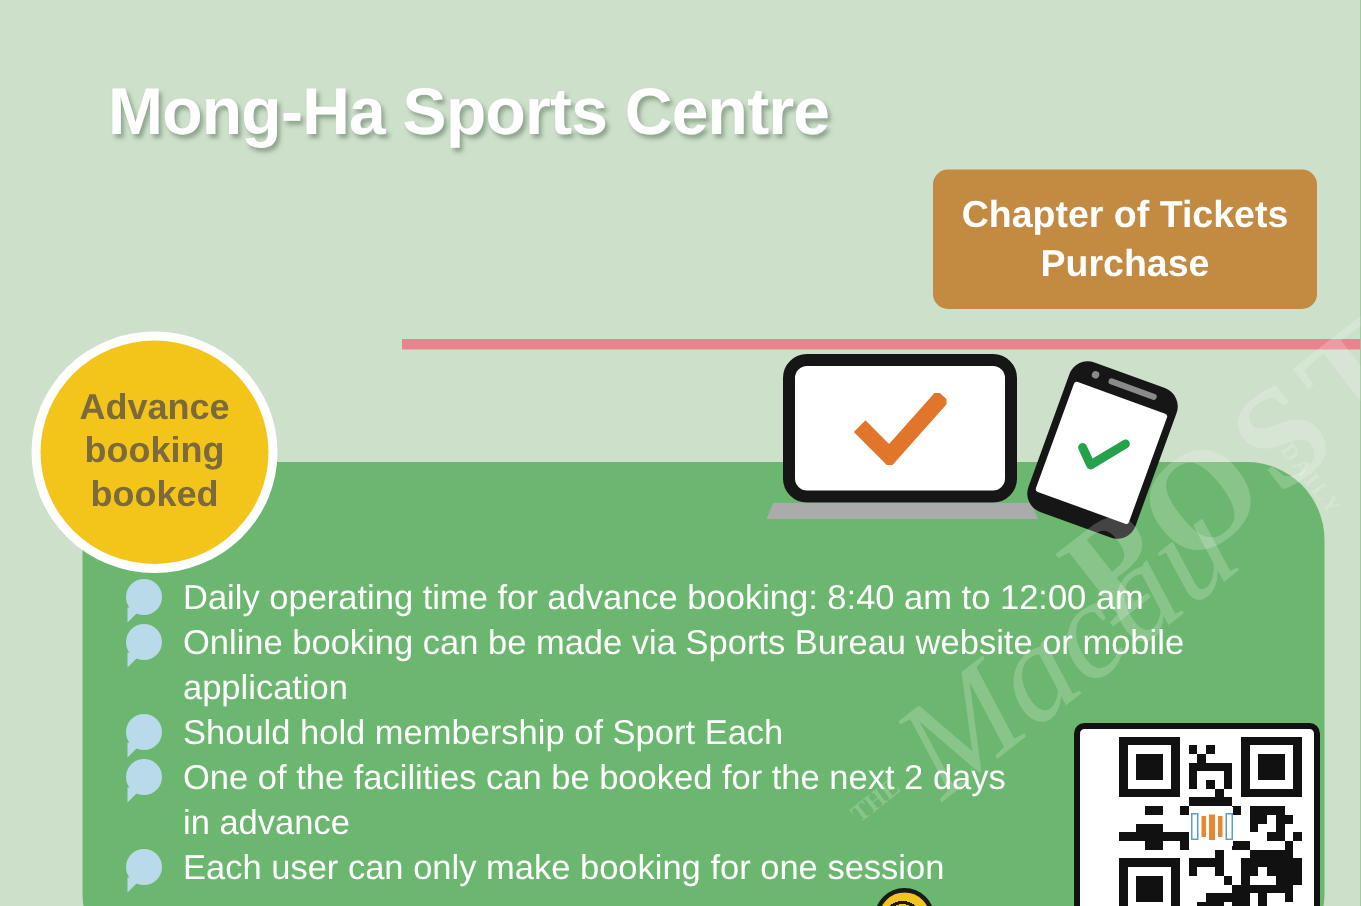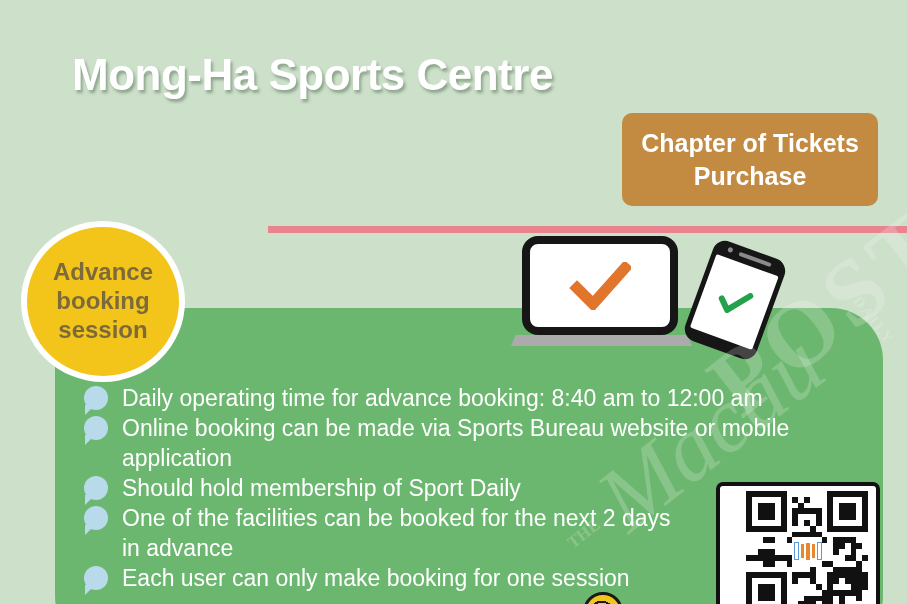--- a/index.html
+++ b/index.html
@@ -104,21 +104,21 @@
 Purchase</span>
 </div>
 
 <div class="pink-line"></div>
 
 <div class="green-box"></div>
 
 <div class="circle">
   <span>Advance
 booking
-session</span>
+booked</span>
 </div>
 
 <div class="laptop-screen">
   <svg width="62" height="48" viewBox="0 0 62 48">
     <polyline points="8,26 24,42 56,6" fill="none" stroke="#e0752b" stroke-width="11" stroke-linecap="square" stroke-linejoin="miter"></polyline>
   </svg>
 </div>
 <div class="laptop-base"></div>
 
 <div class="phone">
@@ -136,21 +136,21 @@
     <span class="bullet"></span>
     <span class="li-text">Daily operating time for advance booking: 8:40 am to 12:00 am</span>
   </li>
   <li>
     <span class="bullet"></span>
     <span class="li-text">Online booking can be made via Sports Bureau website or mobile
 application</span>
   </li>
   <li>
     <span class="bullet"></span>
-    <span class="li-text">Should hold membership of Sport Daily</span>
+    <span class="li-text">Should hold membership of Sport Each</span>
   </li>
   <li>
     <span class="bullet"></span>
     <span class="li-text">One of the facilities can be booked for the next 2 days
 in advance</span>
   </li>
   <li>
     <span class="bullet"></span>
     <span class="li-text">Each user can only make booking for one session</span>
   </li>

